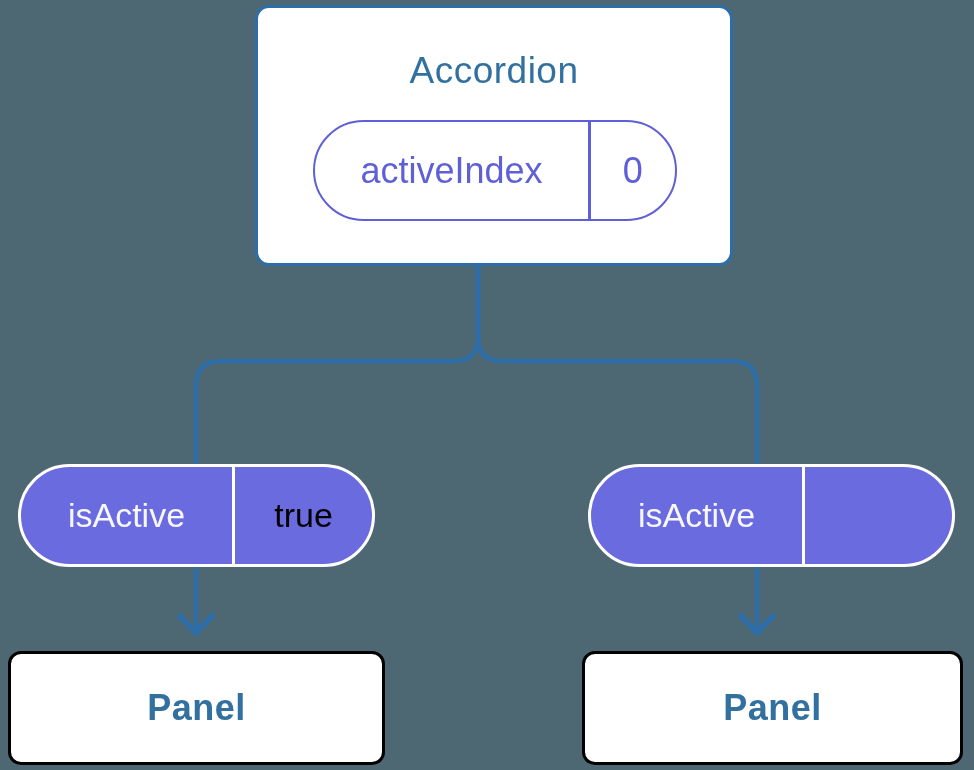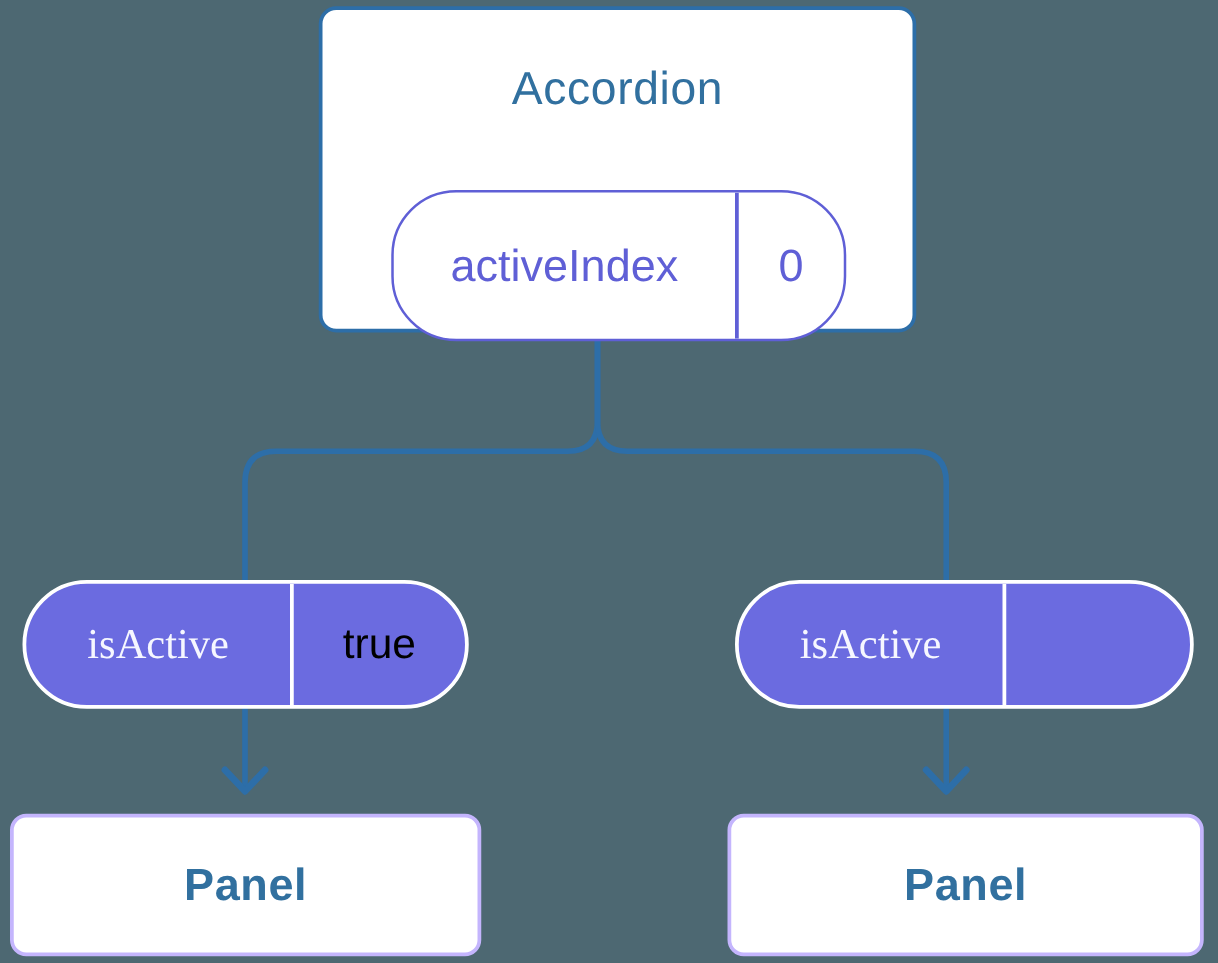--- a/index.html
+++ b/index.html
@@ -53,29 +53,28 @@
     font-size: 37px;
     font-weight: 400;
     color: #31709f;
     letter-spacing: 0.5px;
   }
   .state-pill {
     position: absolute;
     left: 55px;
     top: 112px;
     width: 364px;
-    height: 121px;
+    height: 101px;
     box-sizing: border-box;
     border: 2.5px solid #5f5fd6;
     border-radius: 52px;
     background: #ffffff;
     display: flex;
     align-items: stretch;
     overflow: hidden;
-    margin-top: 32px;
   }
   .state-pill .pill-name {
     width: 273px;
     display: flex;
     align-items: center;
     justify-content: center;
     font-size: 36px;
     color: #5f5fd6;
   }
   .state-pill .pill-divider {
@@ -105,21 +104,20 @@
     overflow: hidden;
     z-index: 2;
   }
   .prop-pill .pill-name {
     width: 211px;
     display: flex;
     align-items: center;
     justify-content: center;
     font-size: 34px;
     color: #f6f7ff;
-    font-family: Liberation Serif, serif;
   }
   .prop-pill .pill-divider {
     width: 3px;
     background: #ffffff;
   }
   .prop-pill .pill-value {
     flex: 1;
     display: flex;
     align-items: center;
     justify-content: center;
@@ -129,21 +127,21 @@
   .prop-left  { left: 18px;  width: 357px; }
   .prop-right { left: 588px; width: 367px; }
 
   
   .panel-box {
     position: absolute;
     top: 651px;
     height: 114px;
     box-sizing: border-box;
     background: #ffffff;
-    border: 3px solid #c4b5fd;
+    border: 3px solid #000000;
     border-radius: 13px;
     display: flex;
     align-items: center;
     justify-content: center;
     font-size: 36px;
     font-weight: 600;
     color: #31709f;
     letter-spacing: 0.5px;
     z-index: 2;
   }

